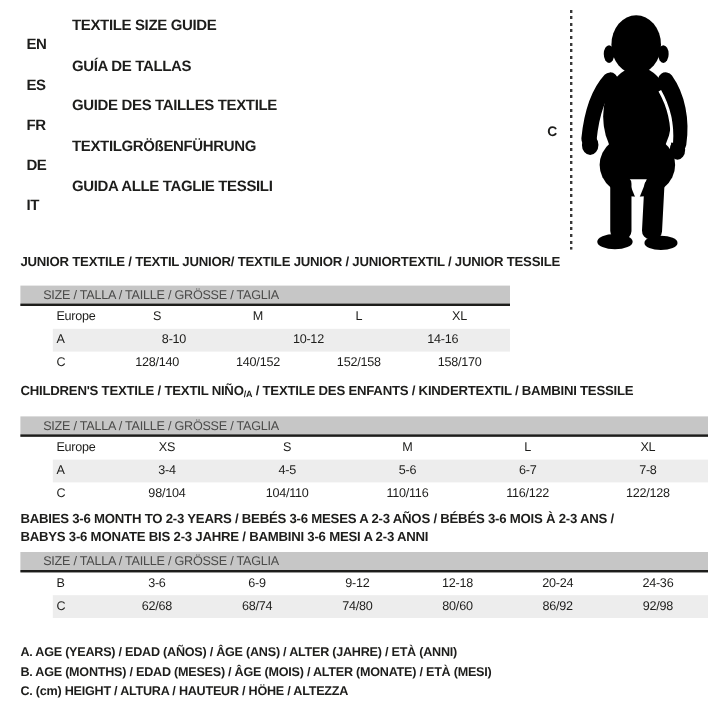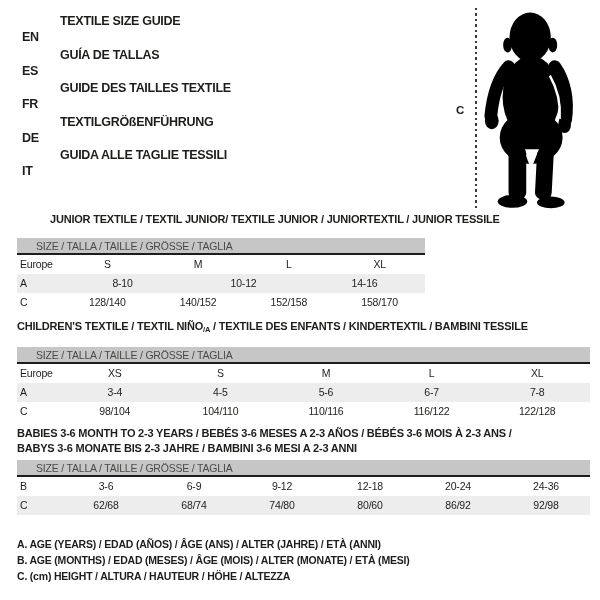--- a/index.html
+++ b/index.html
@@ -25,36 +25,36 @@
   }
   .figure-label {
     position:absolute; left:6px; top:100px;
     font-weight:bold; font-size:11.5px;
   }
   .baby-svg { position:absolute; left:31px; top:0; width:118px; height:208px; }
 
   
   .tbl-title { position:absolute; left:17px; font-weight:bold; font-size:11px; letter-spacing:-0.2px; white-space:nowrap; }
   .sub { font-size:7.5px; vertical-align:-2px; }
-  .t1-title { top:213px;margin-left:33px; }
+  .t1-title { top:213px; }
   .t2-title { top:320px; }
   .t3-title { top:426px; line-height:14.5px; }
 
   
   .tbl { position:absolute; left:17px; }
   .t1 { top:238px; width:408px; }
   .t2 { top:347px; width:573px; }
   .t3 { top:460px; width:573px; }
   .bar {
     height:17px; line-height:17px;
     background:#c6c6c6; color:#4a4a49;
     font-size:10.5px; padding-left:19px; letter-spacing:-0.2px;
     border-bottom:2px solid #1d1d1b;
   }
-  .row { display:flex; height:19px; line-height:19px; font-size:10.5px; letter-spacing:-0.2px; }
+  .row { display:flex; height:19px; line-height:19px; font-size:10.5px; letter-spacing:-0.2px;margin-left:27px; }
   .row.shaded { background:#ededed; }
   .cell { flex:1; text-align:center; }
   .cell.label { flex:0 0 45px; text-align:left; padding-left:3px; }
 
   
   .footnotes { position:absolute; left:17px; top:536px; font-weight:bold; font-size:10.5px; line-height:16px; letter-spacing:-0.2px; }
 </style>
 </head>
 <body>
 

